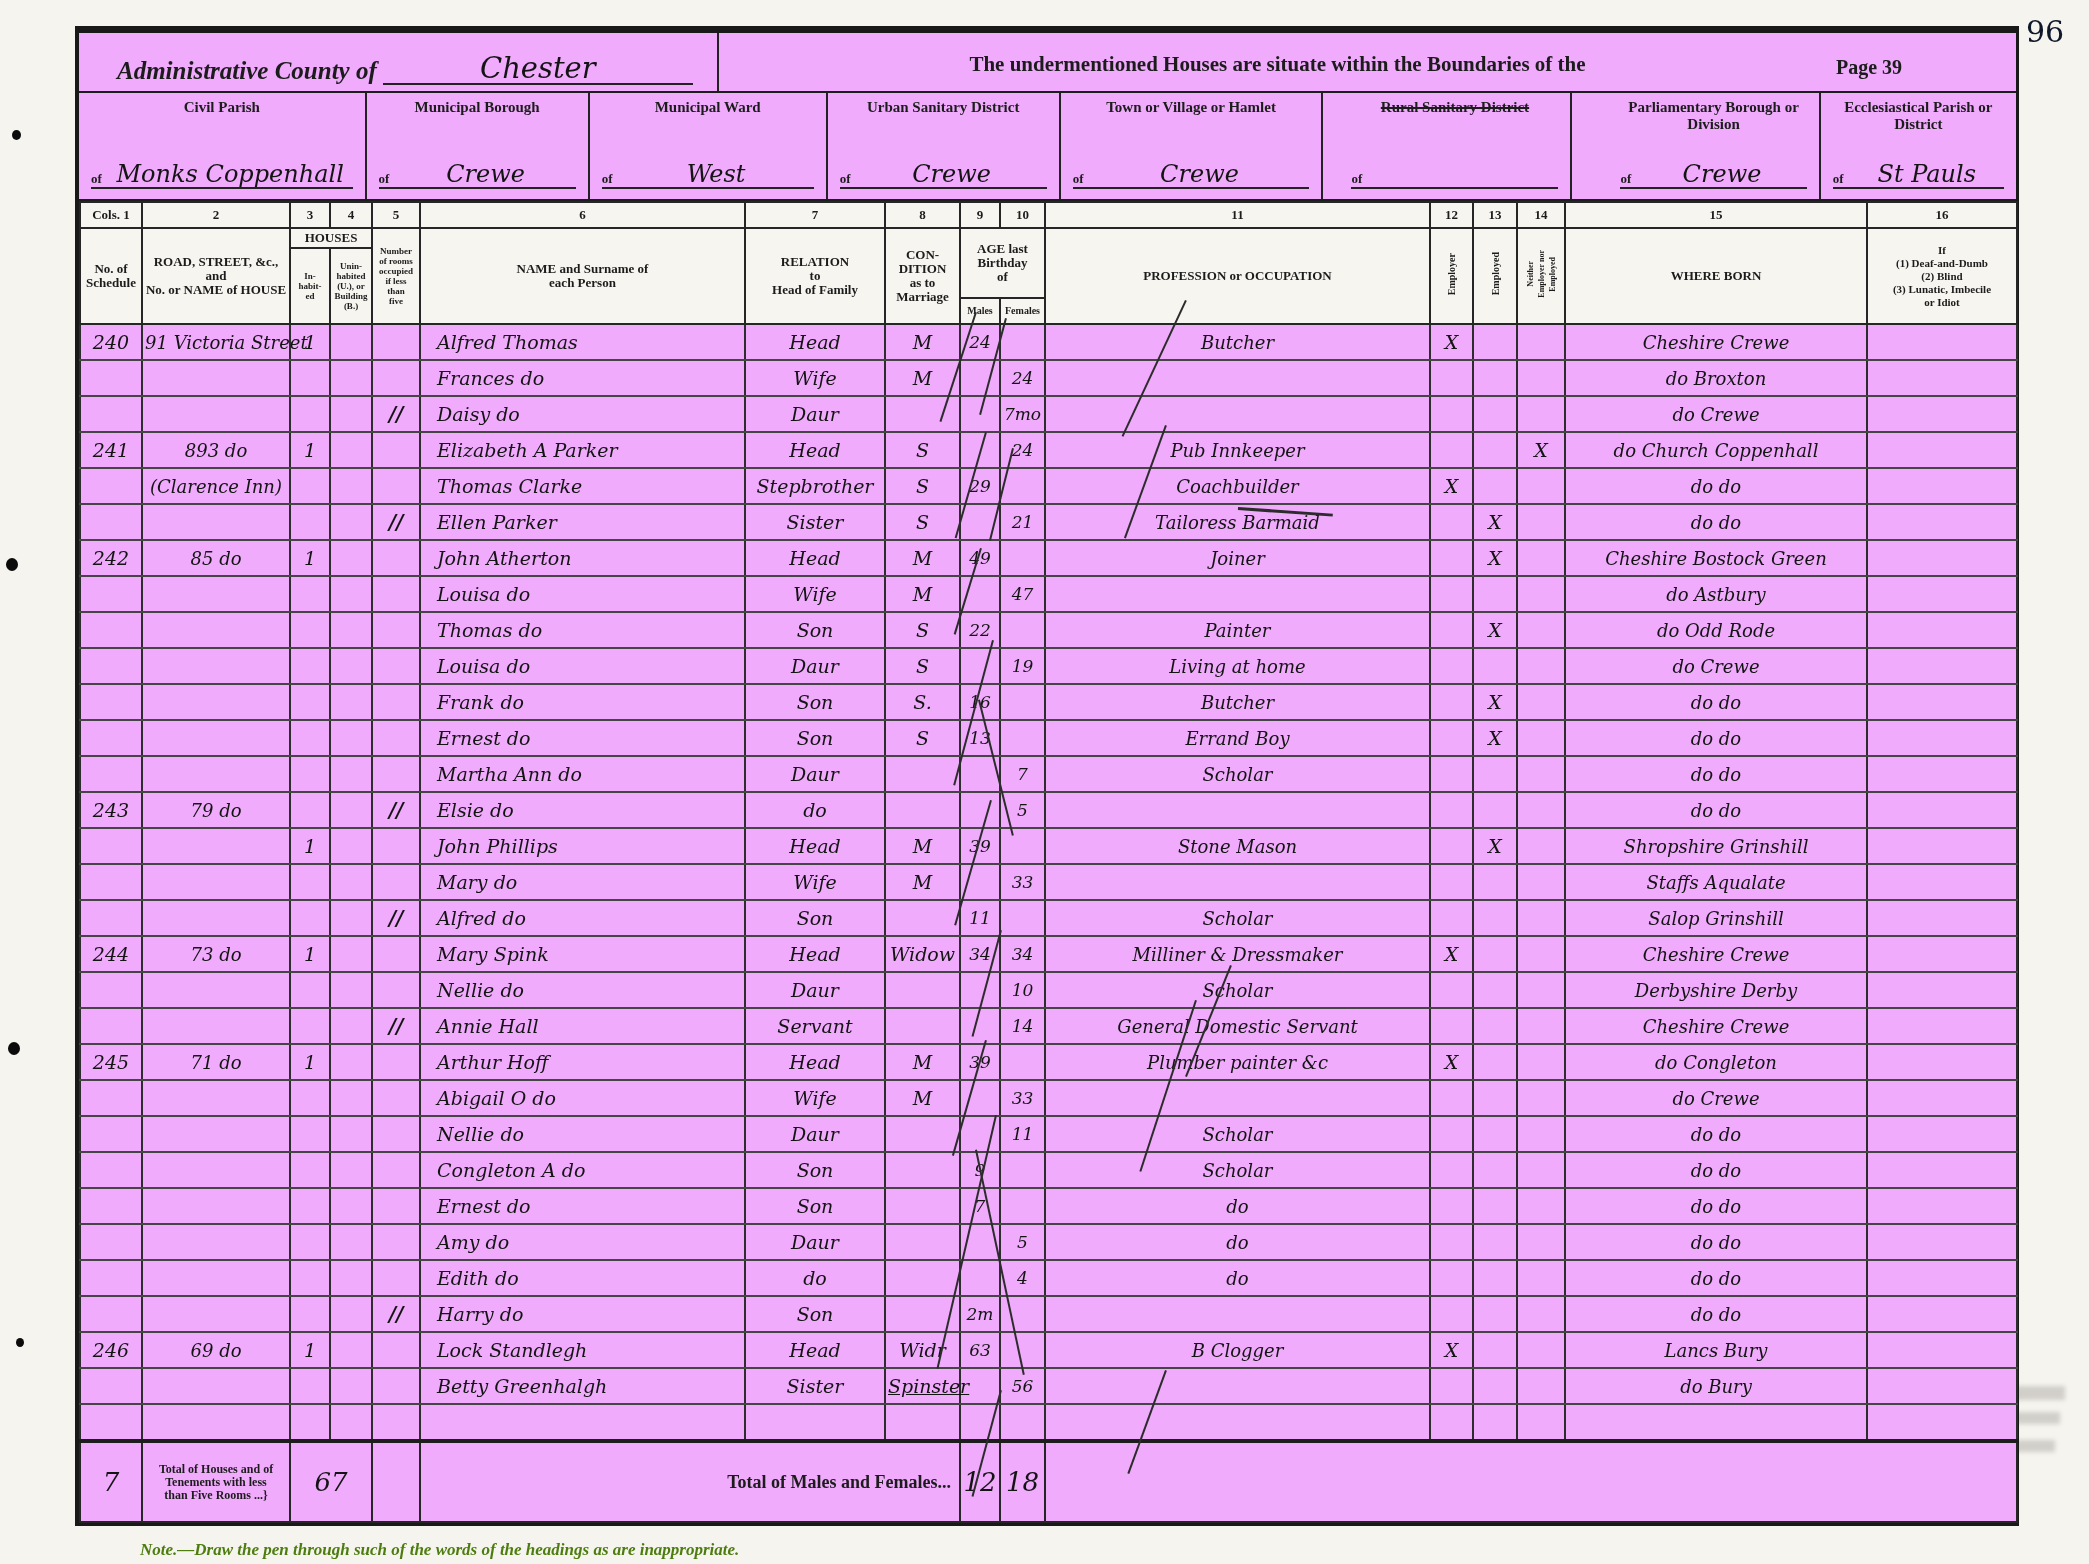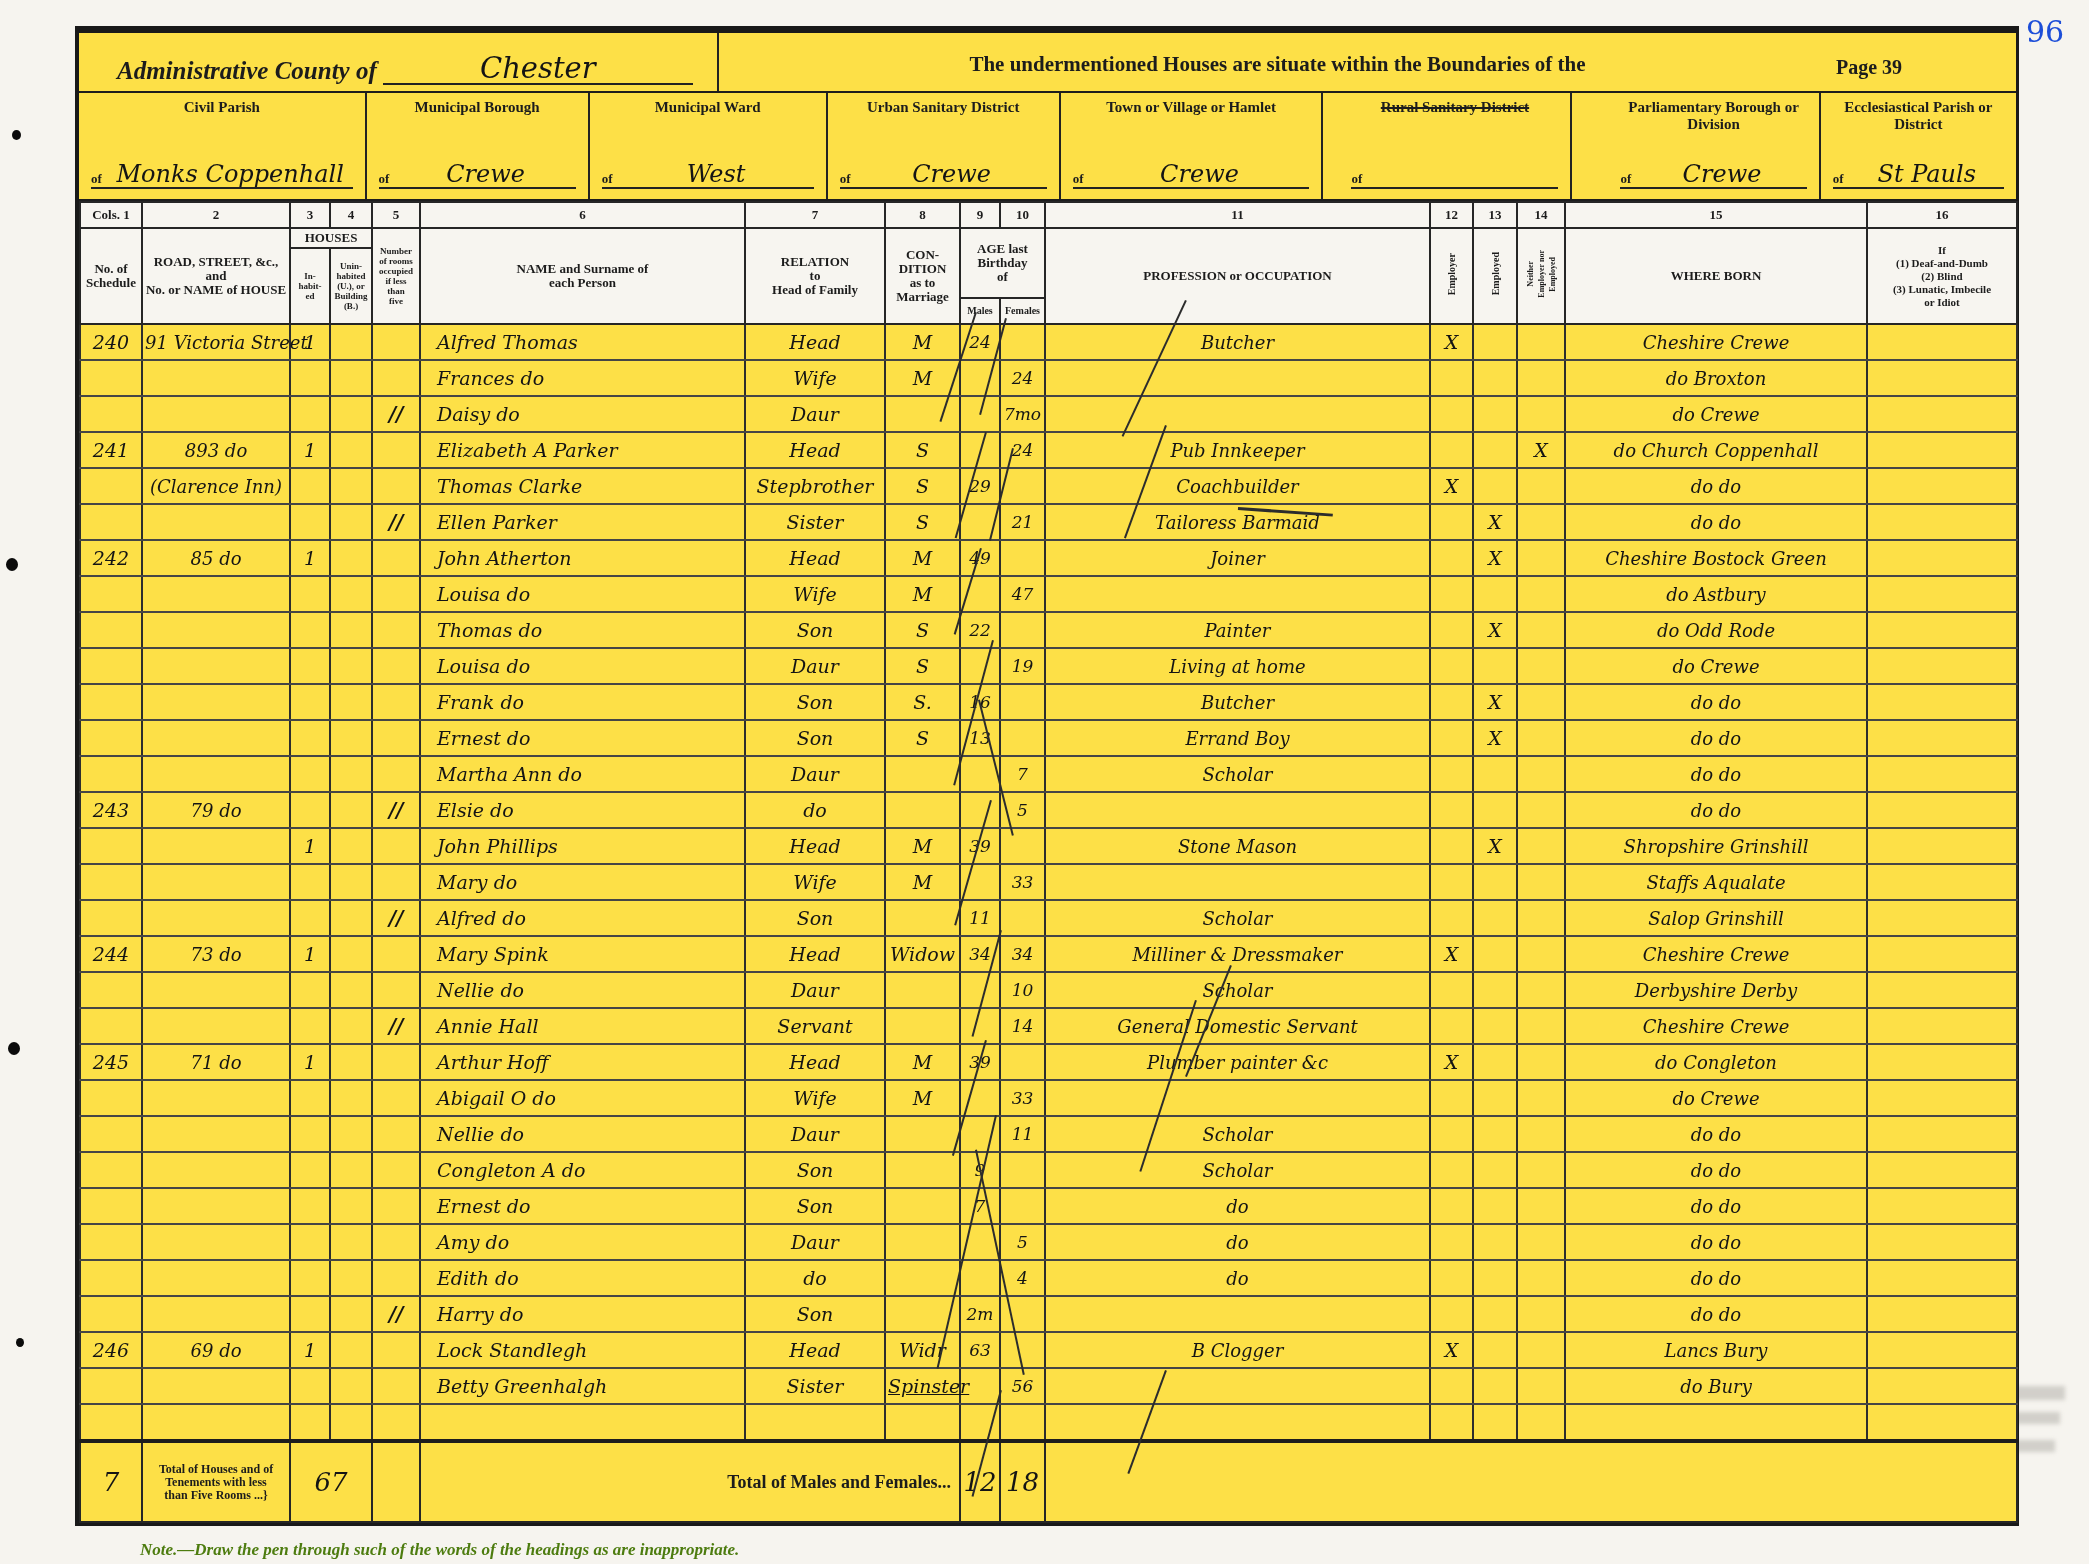--- a/index.html
+++ b/index.html
@@ -1,20 +1,20 @@
 <!DOCTYPE html>
 <html><head>
 <meta charset="utf-8">
 <style>
   html,body{margin:0;padding:0;background:#e8e5df;}
   .scan{position:relative;width:2089px;height:1564px;background:#f6f4ef;overflow:hidden;
         font-family:"Liberation Serif",serif;color:#1c1c1c;}
   
   .form{position:absolute;left:75px;top:26px;width:1937px;
-        border:3px solid #191919;border-top-width:7px;border-left-width:4px;background:#fde047;}
+        border:3px solid #191919;border-top-width:7px;border-left-width:4px;background:#f0abfc;}
   
   .band-top{display:flex;height:58px;border-bottom:2px solid #1d1d1d;align-items:flex-end;}
   .admin-box{width:640px;border-right:2px solid #222;height:100%;display:flex;align-items:flex-end;
              padding:0 10px 6px 38px;box-sizing:border-box;}
   .admin-label{font-size:25px;font-weight:bold;font-style:italic;white-space:nowrap;}
   .admin-value{border-bottom:2px solid #222;min-width:310px;text-align:center;font-size:29px;
                margin-left:6px;line-height:30px;}
   .statement{flex:1;text-align:center;font-size:21px;font-weight:bold;padding-bottom:14px;}
   .pageno{width:180px;font-size:20px;padding-bottom:12px;text-align:left;font-weight:bold;}
   
@@ -49,21 +49,21 @@
   td.col-rm{font-size:20px;font-weight:bold;}
   tr[data-name="table-row"]:nth-child(30) td.col-cd{text-decoration:underline;}
   .totals-row td{border:2px solid #262626;border-top:4px solid #1d1d1d;height:78px;}
   .totals-label{font-family:"Liberation Serif",serif;font-style:normal;font-size:12px;
                 font-weight:bold;white-space:pre-line;line-height:13px;text-align:center;margin-left:34px;}
   .totals-mf{font-family:"Liberation Serif",serif;font-style:normal;font-size:18px;
              font-weight:bold;text-align:right;padding-right:8px;}
   .t-hw{font-size:26px;}
   
   .margin-no{position:absolute;left:2026px;top:14px;font-family:"DejaVu Serif",serif;
-             font-size:30px;color:#1d4ed8;}
+             font-size:30px;color:#0f172a;}
   .bottom-note{position:absolute;left:140px;top:1540px;font-size:17px;font-weight:bold;
                font-style:italic;color:#4d7c0f;}
   .ink-dot{position:absolute;background:#0b0b0b;border-radius:50%;}
   .slash{position:absolute;background:#2c2c2c;width:2px;transform-origin:top left;}
   .hstrike{position:absolute;background:#2c2c2c;height:3px;transform-origin:left center;}
   .smudge{position:absolute;background:rgba(125,122,115,.3);filter:blur(2px);}
 </style>
 </head>
 <body>
 

